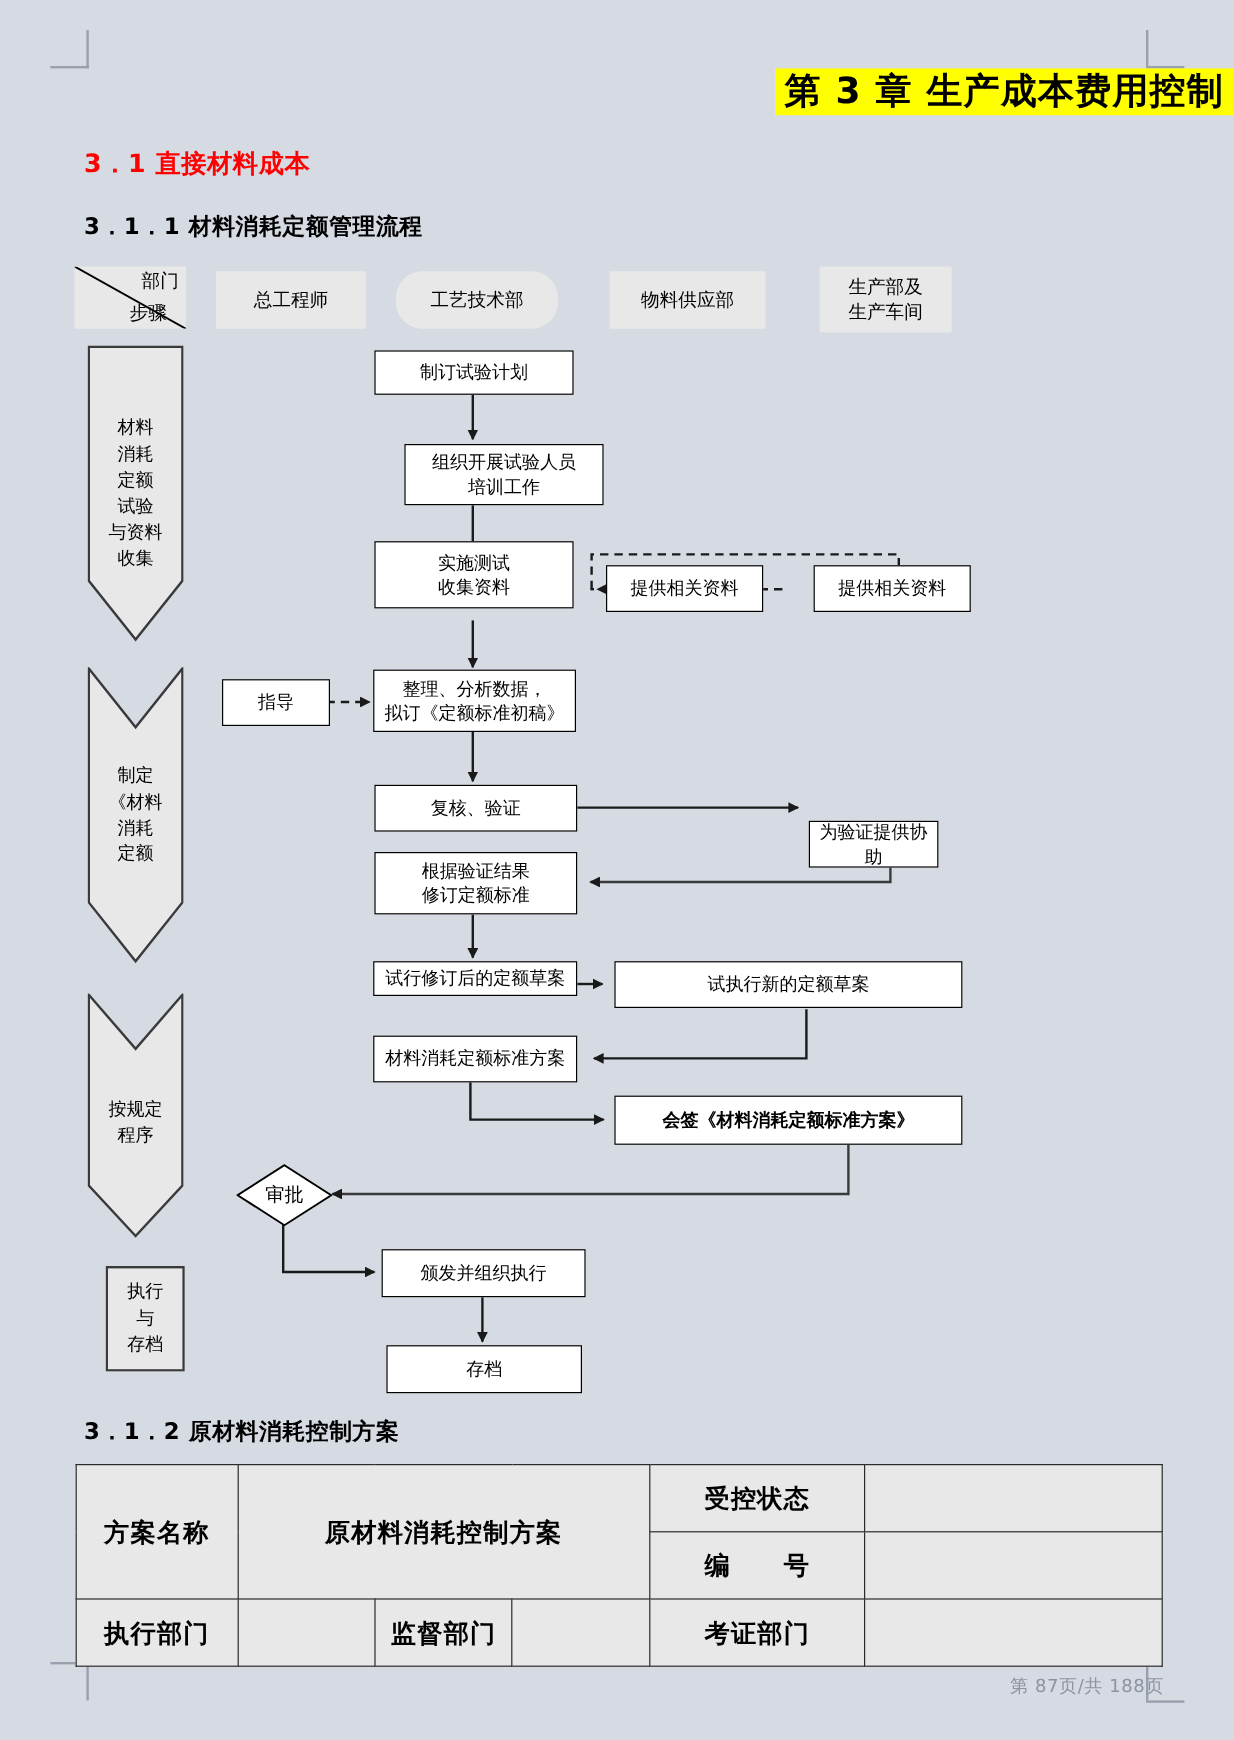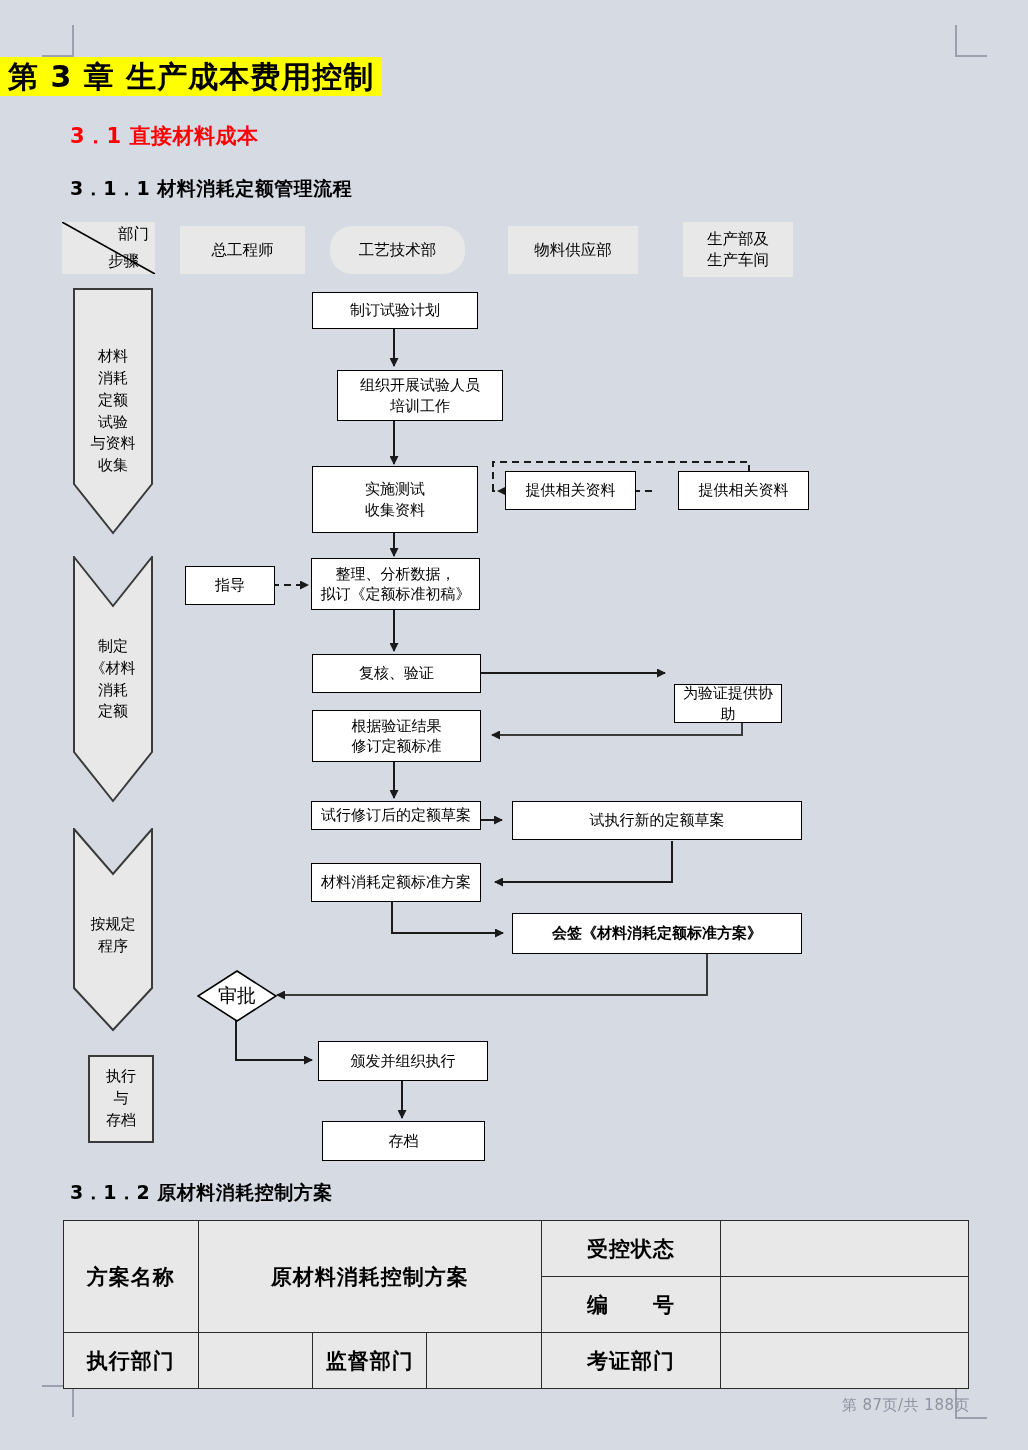--- a/index.html
+++ b/index.html
@@ -18,21 +18,21 @@
 
   
   .cmark { position: absolute; }
   .cmark i { position: absolute; background: #9aa0ad; display: block; }
   .cmark .h { height: 2px; width: 32px; }
   .cmark .v { width: 2px; height: 32px; }
 
   
   #chapter-title {
     position: absolute; left: 0; top: 58px; width: 1028px;
-    text-align: left;
+    text-align: right;
   }
   #chapter-title span {
     background: #ffff00;
     color: #000;
     font-weight: bold;
     font-size: 30px;
     letter-spacing: 1px;
     padding: 2px 8px;
     line-height: 1.25;
   }
@@ -100,21 +100,21 @@
   }
   .band > svg { position: absolute; left: 0; top: 0; }
   .band > .btext { position: relative; z-index: 2; }
 
   .diamond {
     position: absolute;
   }
   .diamond .dtxt {
     position: absolute; left: 0; top: 0; width: 100%; height: 100%;
     display: flex; align-items: center; justify-content: center;
-    font-size: 19px; color: #000;
+    font-size: 16px; color: #000;
   }
 
   
   #wires { position: absolute; left: 0; top: 0; width: 1028px; height: 1450px; }
 
   
   #plan-table {
     position: absolute;
     left: 63px; top: 1220px; width: 906px;
     border-collapse: collapse;
@@ -265,21 +265,21 @@
       <path d="M493,491 L493,462 L749,462 L749,471"></path>
       <path d="M652,491 L498,491" marker-end="url(#ah)"></path>
 
       <path d="M272,585 L308,585" marker-end="url(#ah)"></path>
     </g>
   </svg>
 
   <div class="node" style="left:312px;top:292px;width:166px;height:37px;">制订试验计划</div>
   <div class="node" style="left:312px;top:370px;width:166px;height:51px;margin-left:25px;">组织开展试验人员
 培训工作</div>
-  <div class="node" style="left:312px;top:466px;width:166px;height:67px;text-align:center;">实施测试
+  <div class="node" style="left:312px;top:451px;width:166px;height:56px;text-align:center;">实施测试
 收集资料</div>
   <div class="node" style="left:505px;top:471px;width:131px;height:39px;">提供相关资料</div>
   <div class="node" style="left:678px;top:471px;width:131px;height:39px;">提供相关资料</div>
   <div class="node" style="left:185px;top:566px;width:90px;height:39px;">指导</div>
   <div class="node" style="left:311px;top:558px;width:169px;height:52px;">整理、分析数据，
 拟订《定额标准初稿》</div>
   <div class="node" style="left:312px;top:654px;width:169px;height:39px;">复核、验证</div>
   <div class="node" style="left:674px;top:684px;width:108px;height:39px;">为验证提供协助</div>
   <div class="node" style="left:312px;top:710px;width:169px;height:52px;">根据验证结果
 修订定额标准</div>

